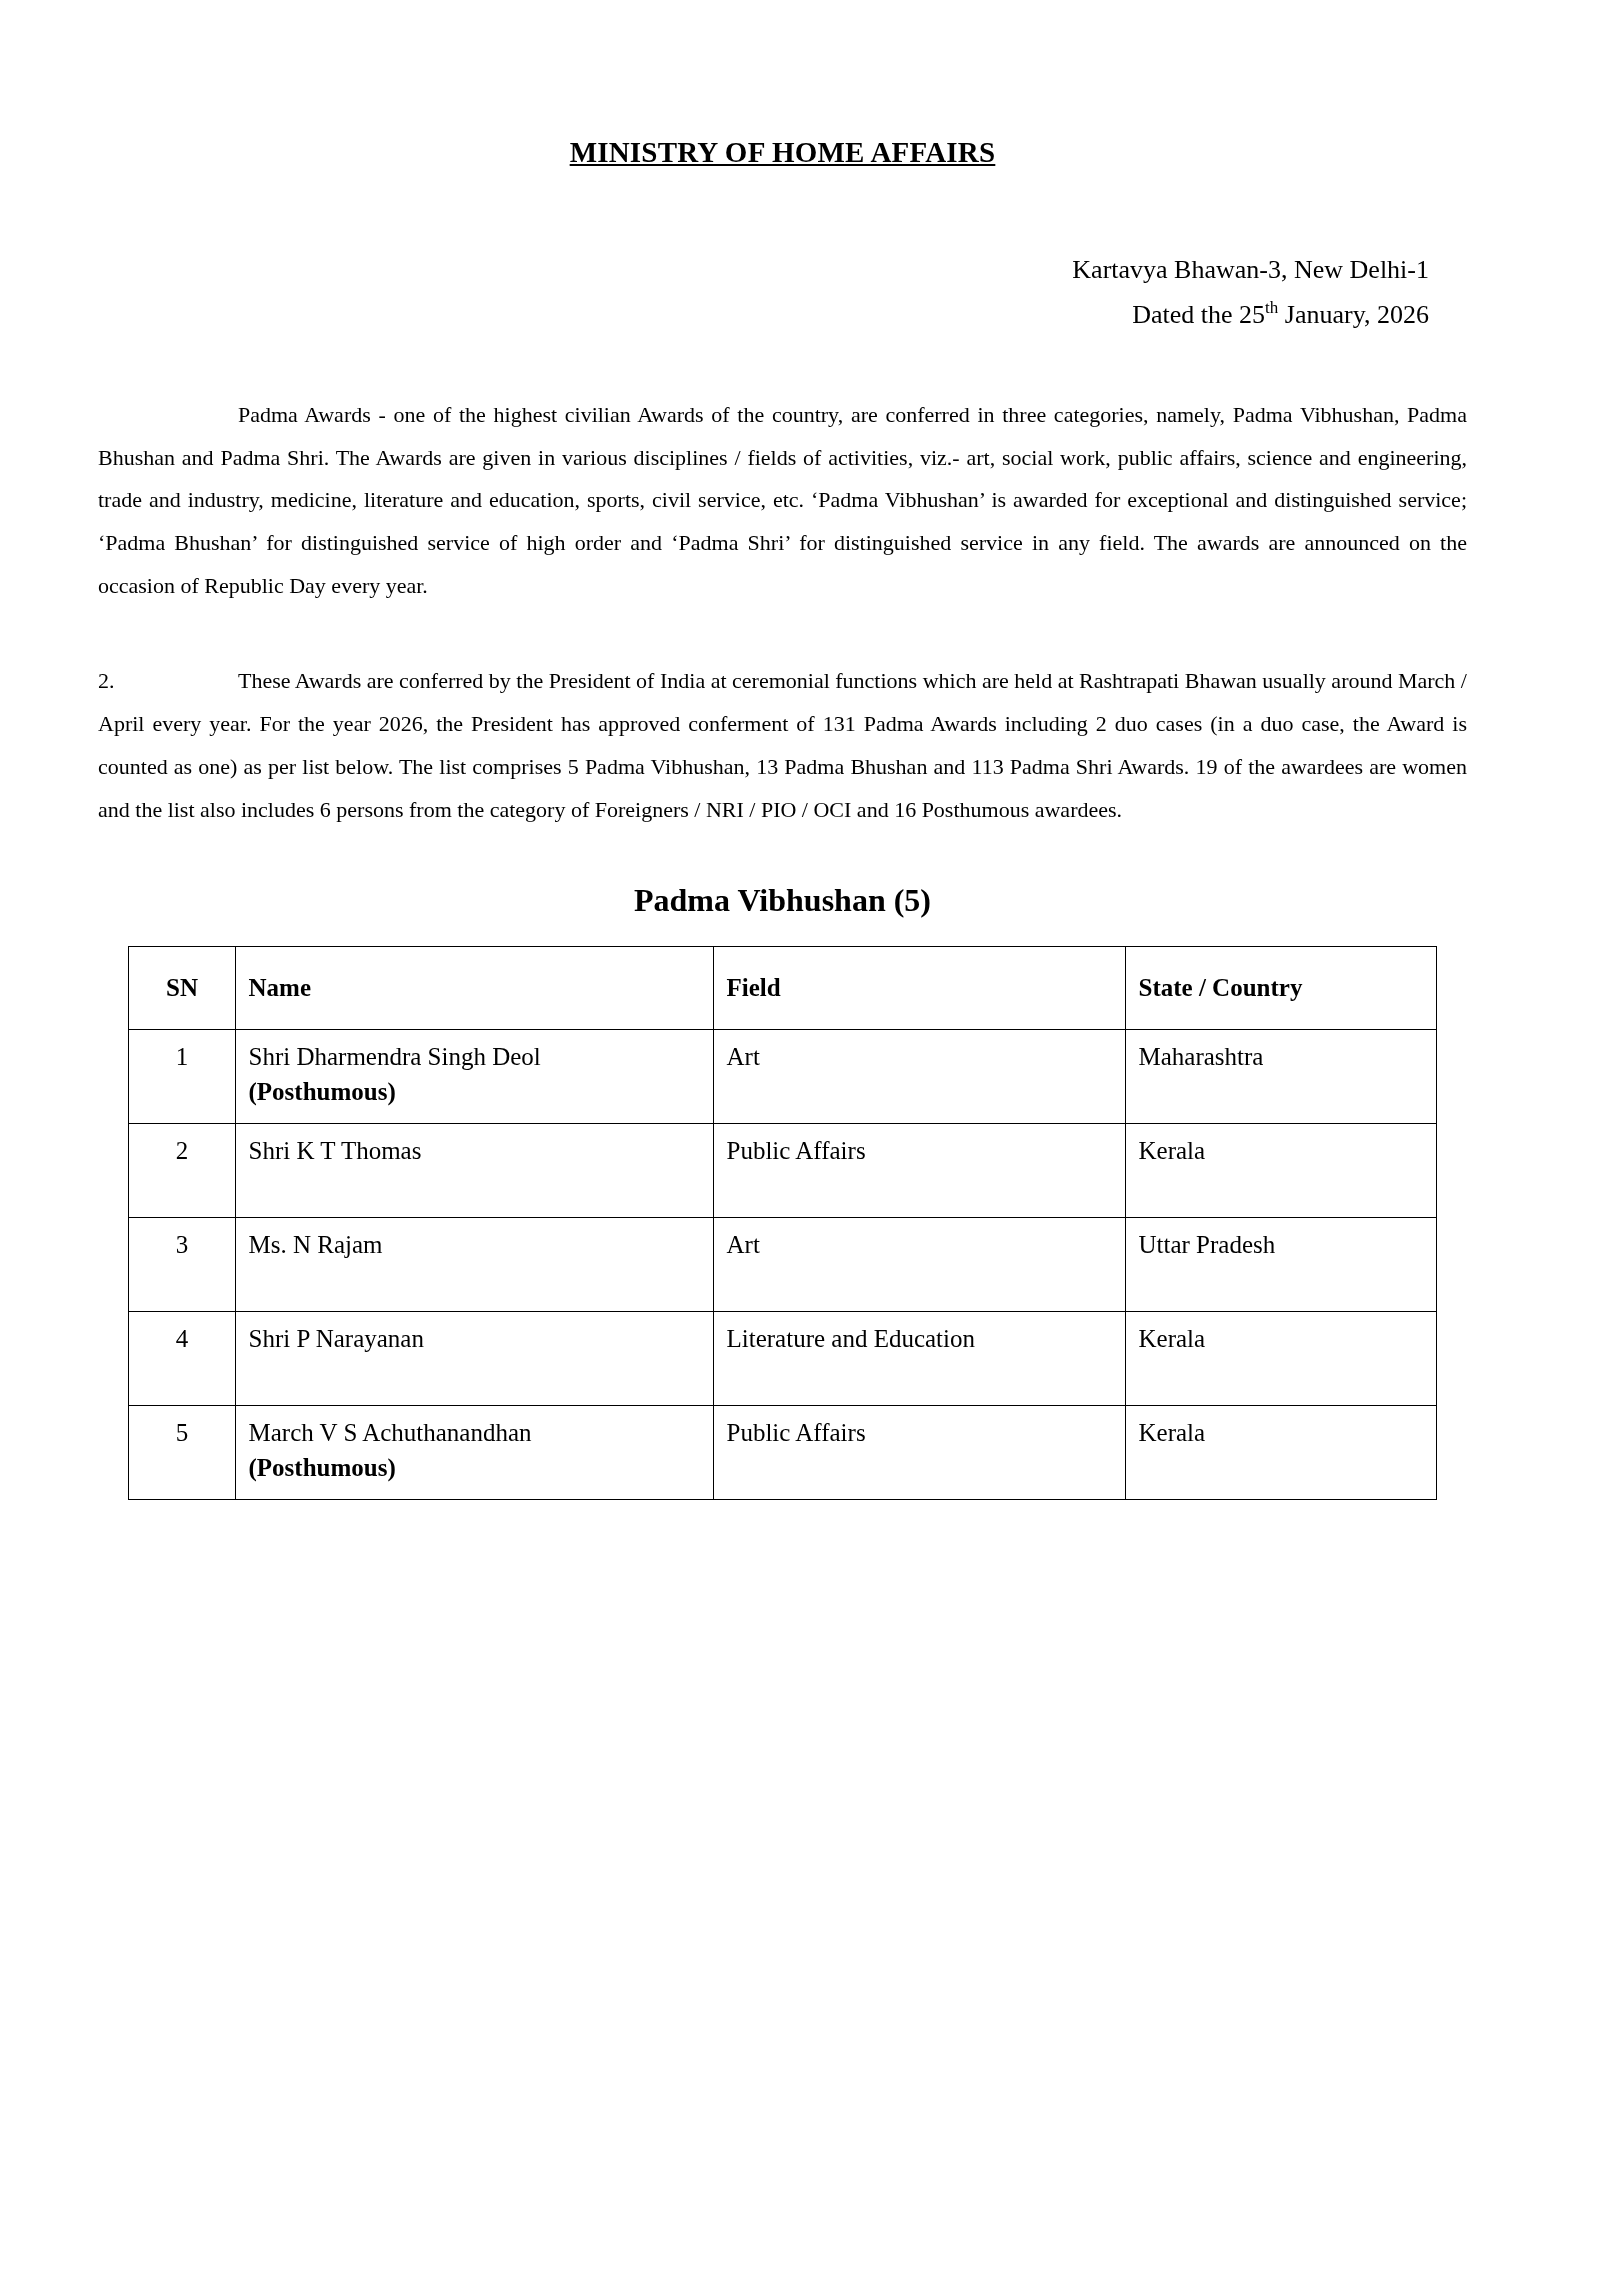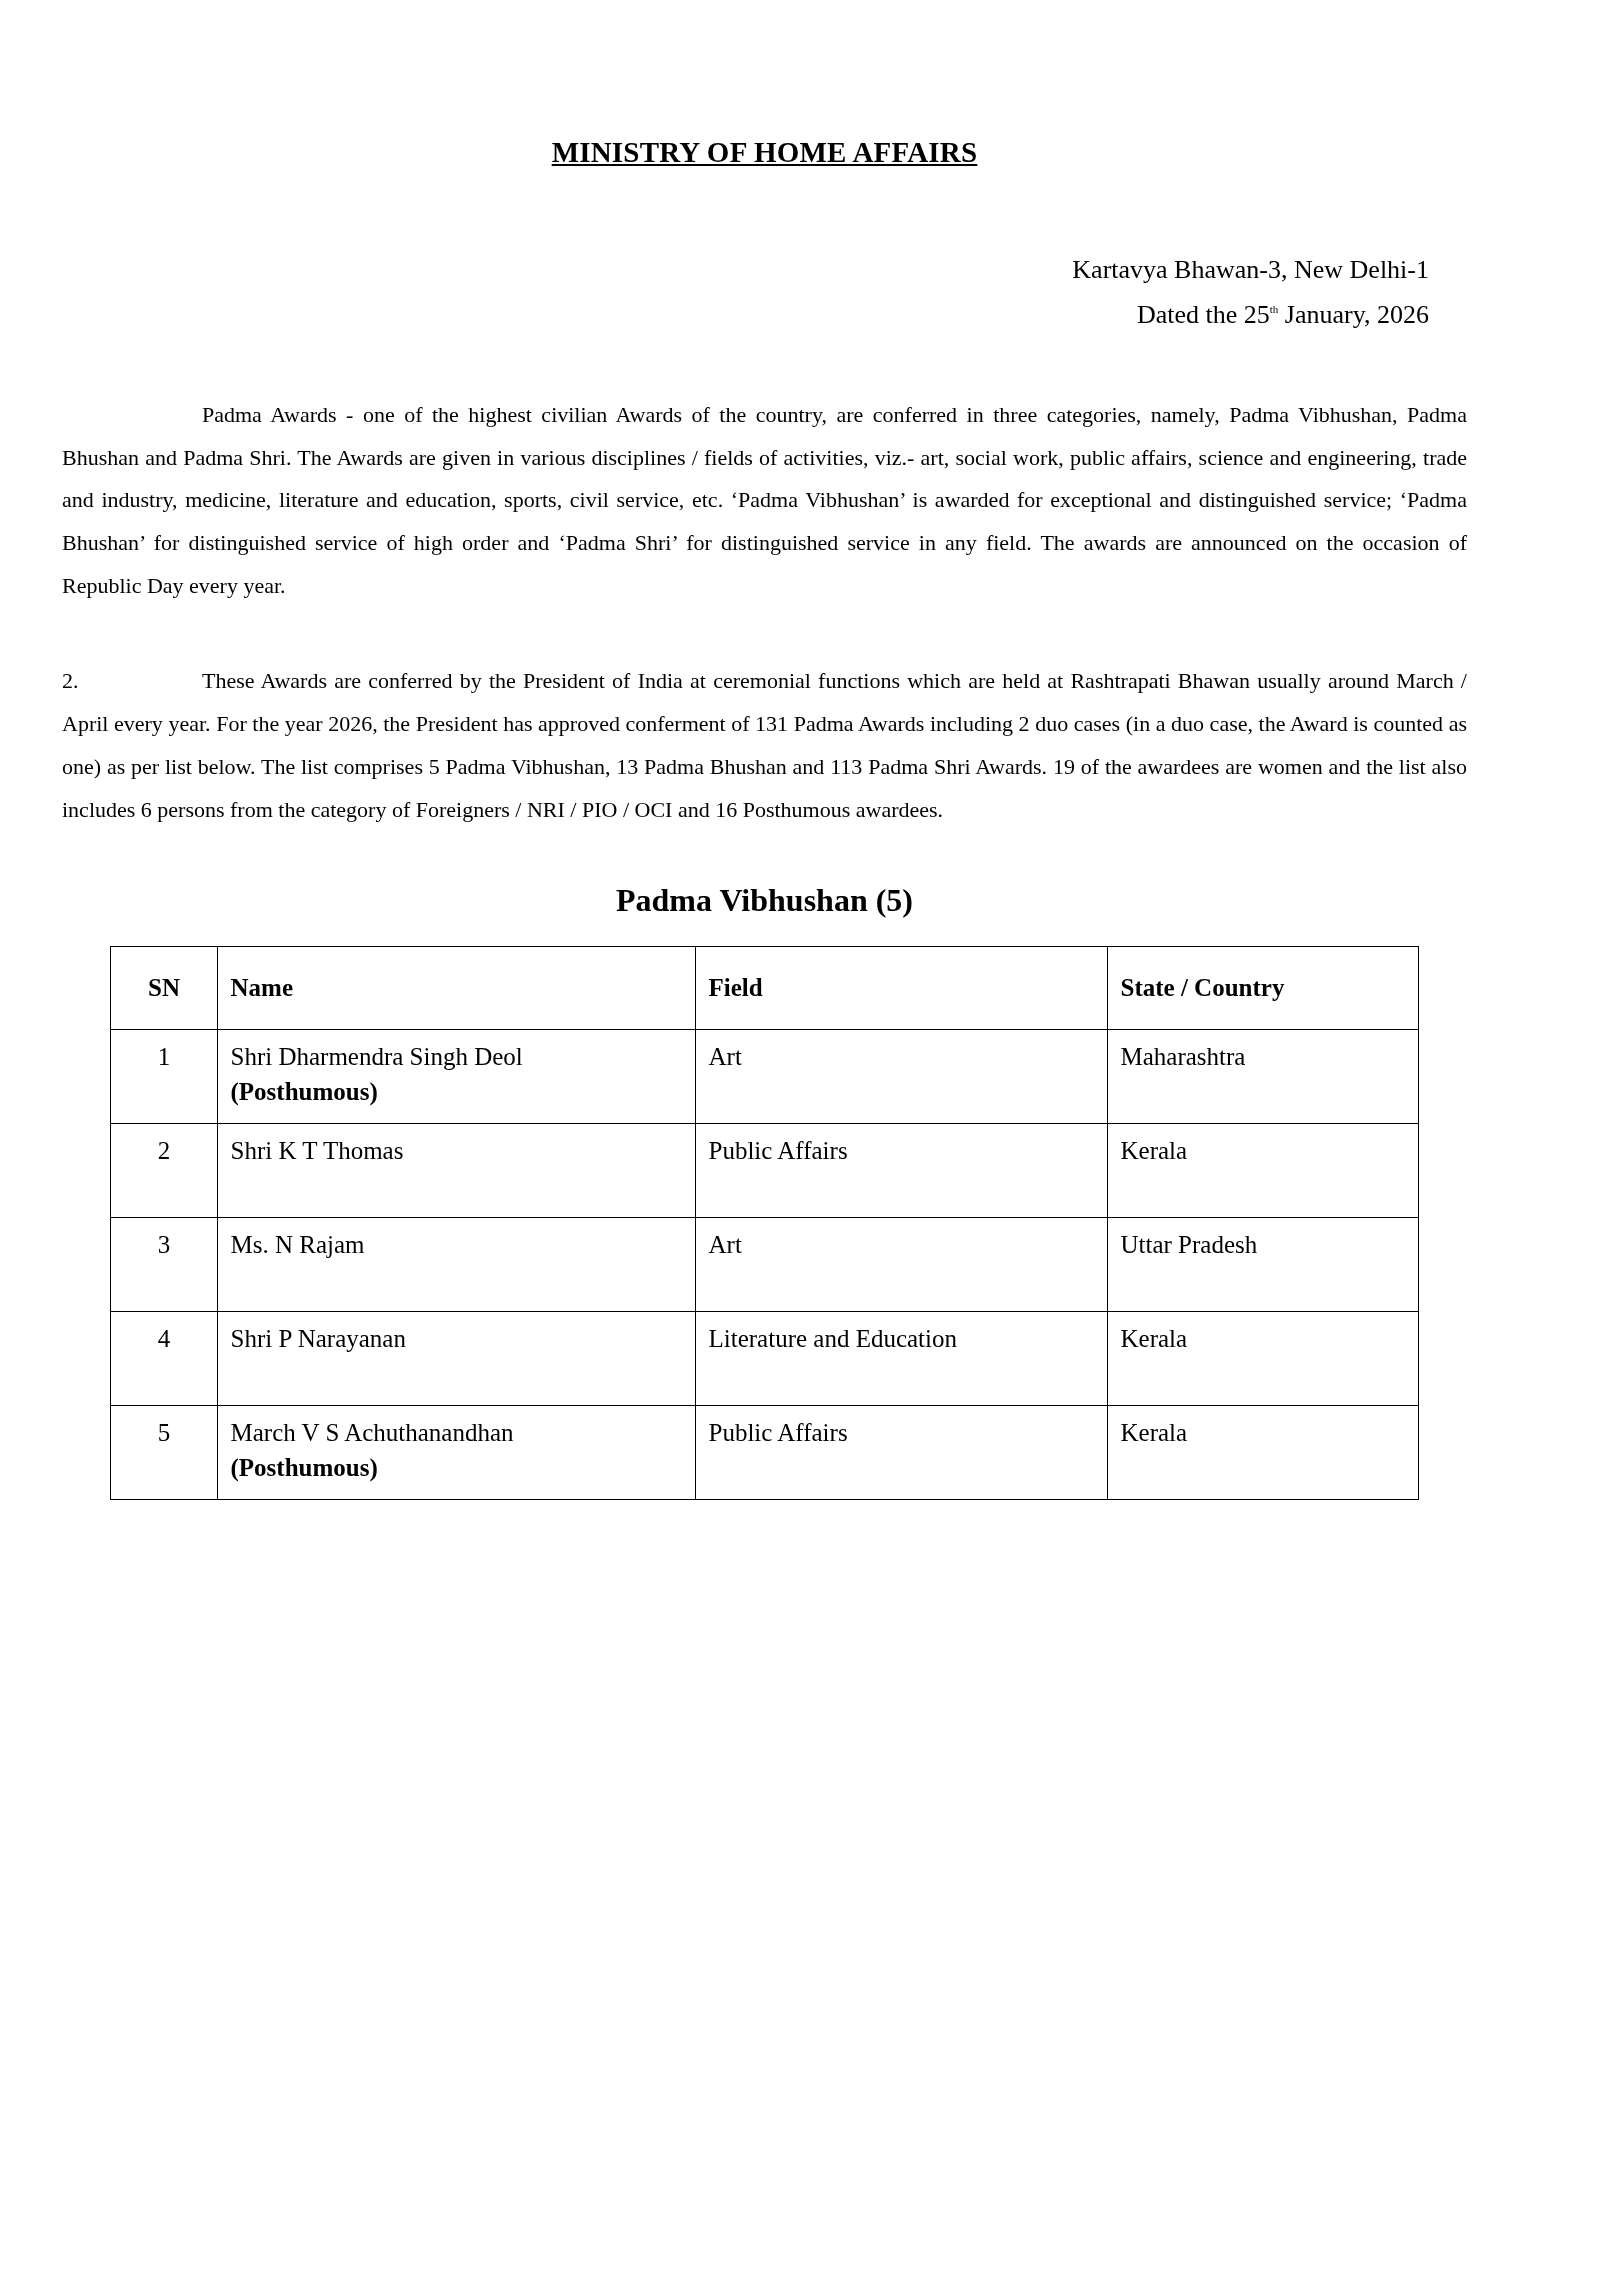--- a/index.html
+++ b/index.html
@@ -11,21 +11,21 @@
     width: 1621px;
     height: 2293px;
     font-family: "Liberation Serif", serif;
     color: #000000;
     position: relative;
   }
   .page {
     box-sizing: border-box;
     width: 1621px;
     height: 1750px;
-    padding: 134px 154px 0 62px;
+    padding: 134px 154px 0 98px;
     border-radius: 20px;
   }
   .title-block {
     text-align: center;
   }
   .doc-title {
     font-size: 29px;
     font-weight: bold;
     text-decoration: underline;
     letter-spacing: 0.2px;
@@ -43,21 +43,21 @@
     margin-top: 75px;
     text-align: right;
     font-size: 26px;
     line-height: 1.75;
     padding-right: 38px;
   }
   .address-line {
     display: block;
   }
   sup {
-    font-size: 11px;
+    font-size: 17px;
     vertical-align: super;
     line-height: 0;
   }
   .body-para {
     font-size: 22px;
     line-height: 1.95;
     text-align: justify;
     margin: 0;
   }
   .para-1 {

